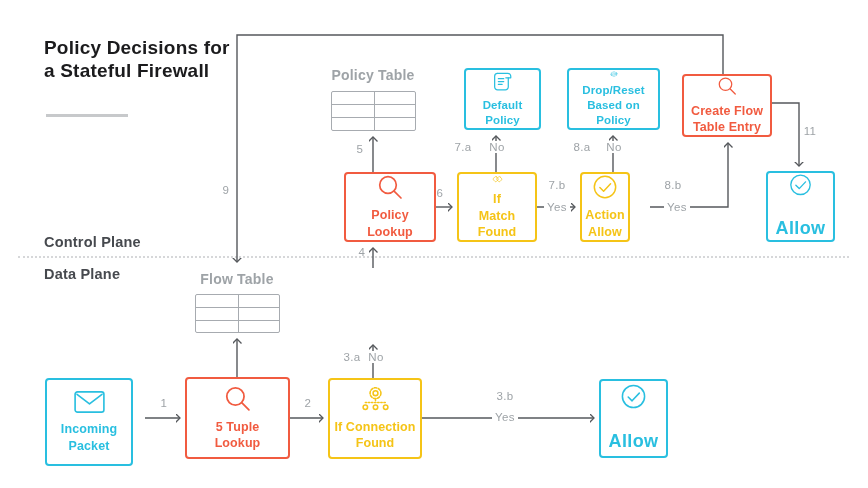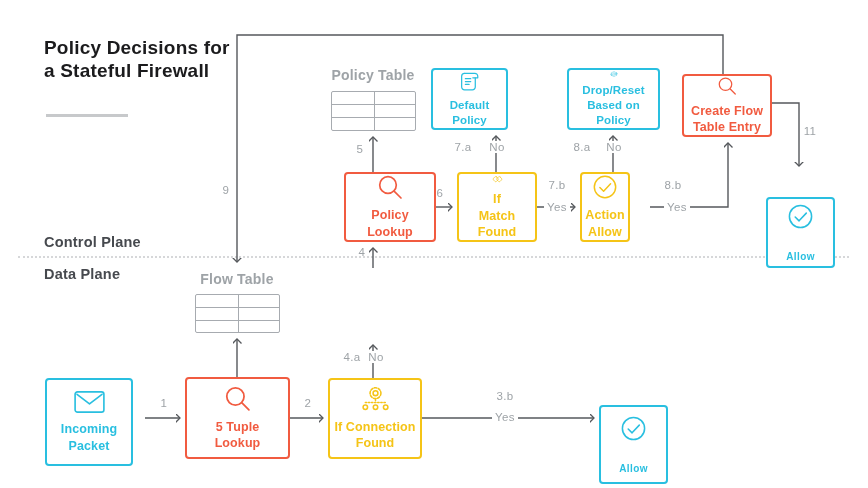--- a/index.html
+++ b/index.html
@@ -16,21 +16,21 @@
 
   svg.lines{position:absolute;left:0;top:0;z-index:1;}
   .edge{stroke:var(--line);stroke-width:1.4;fill:none;}
   .markerpath{stroke:var(--line);fill:none;stroke-width:1.3;}
 
   .node{position:absolute;display:flex;flex-direction:column;align-items:center;
         justify-content:center;gap:7px;background:#fff;border:2px solid;border-radius:4px;
         font-weight:bold;text-align:center;line-height:1.3;z-index:2;box-sizing:border-box;
         font-size:12.5px;letter-spacing:.1px;}
   .node.small{font-size:11.5px;gap:5px;}
-  .node.allow{font-size:10px;gap:20px;letter-spacing:.4px;margin-top:26px;}
+  .node.allow{font-size:18px;gap:20px;letter-spacing:.4px;}
   .c-cyan{color:var(--cyan);border-color:var(--cyan);}
   .c-red{color:var(--red);border-color:var(--red);}
   .c-yellow{color:var(--yellow);border-color:var(--yellow);}
   .ic{display:block;stroke:currentColor;fill:none;stroke-linecap:round;stroke-linejoin:round;}
   .nlabel{padding:0 4px;}
   .pad .nlabel{padding:0 14px;}
 
   .tlabel{position:absolute;width:100px;text-align:center;font-size:14px;font-weight:800;
           color:var(--label_gray);letter-spacing:.2px;z-index:2;}
   .grid{position:absolute;border:1.5px solid var(--table_gray);border-radius:2px;
@@ -71,21 +71,21 @@
     <path class="edge" d="M535,207 H575" marker-end="url(#arr)"></path>
     <path class="edge" d="M496,172 V136" marker-end="url(#arr)"></path>
     <path class="edge" d="M613,172 V136" marker-end="url(#arr)"></path>
     <path class="edge" d="M650,207 H728 V143" marker-end="url(#arr)"></path>
     <path class="edge" d="M772,103 H799 V166" marker-end="url(#arr)"></path>
     <path class="edge" d="M723,74 V35 H237 V262" marker-end="url(#arr)"></path>
   </svg>
 
   <span class="elabel" style="left:164px;top:403px">1</span>
   <span class="elabel" style="left:308px;top:403px">2</span>
-  <span class="elabel" style="left:352px;top:357px">4.a</span>
+  <span class="elabel" style="left:352px;top:357px">3.a</span>
   <span class="elabel mask" style="left:376px;top:357px">No</span>
   <span class="elabel" style="left:505px;top:396px">3.b</span>
   <span class="elabel mask" style="left:505px;top:417px">Yes</span>
   <span class="elabel" style="left:362px;top:252px">4</span>
   <span class="elabel" style="left:360px;top:149px">5</span>
   <span class="elabel" style="left:440px;top:193px">6</span>
   <span class="elabel" style="left:463px;top:147px">7.a</span>
   <span class="elabel mask" style="left:497px;top:147px">No</span>
   <span class="elabel" style="left:557px;top:185px">7.b</span>
   <span class="elabel mask" style="left:557px;top:207px">Yes</span>
@@ -163,21 +163,21 @@
   </div>
 
   <div class="node c-yellow pad" style="left:580px;top:172px;width:50px;height:70px">
     <svg class="ic" width="26" height="26" viewBox="0 0 28 28" stroke-width="1.6">
       <circle cx="14" cy="14" r="11.5"></circle>
         <path d="M8.5,14.5 L12.5,18.5 L20,10.5"></path>
     </svg>
     <div class="nlabel">Action Allow</div>
   </div>
 
-  <div class="node c-cyan small" style="left:431px;top:68px;width:77px;height:62px">
+  <div class="node c-cyan small" style="left:464px;top:68px;width:77px;height:62px">
     <svg class="ic" width="25" height="25" viewBox="0 0 28 28" stroke-width="1.5">
       <path d="M8,4 H20.5 a3.5,3.5 0 0 1 3.5,3.5 V9.5 h-6"></path>
       <path d="M8,4 a3.5,3.5 0 0 0 -3.5,3.5 v13 a3.5,3.5 0 0 0 3.5,3.5 h9.5 a3.5,3.5 0 0 0 3.5,-3.5 V9.5"></path>
       <path d="M9,10.5 h6.5 M9,14 h6.5 M9,17.5 h4.5"></path>
     </svg>
     <div class="nlabel">Default Policy</div>
   </div>
 
   <div class="node c-cyan small" style="left:567px;top:68px;width:93px;height:62px">
     <svg class="ic" width="28" height="28" viewBox="0 0 30 30" stroke-width="1.5">

